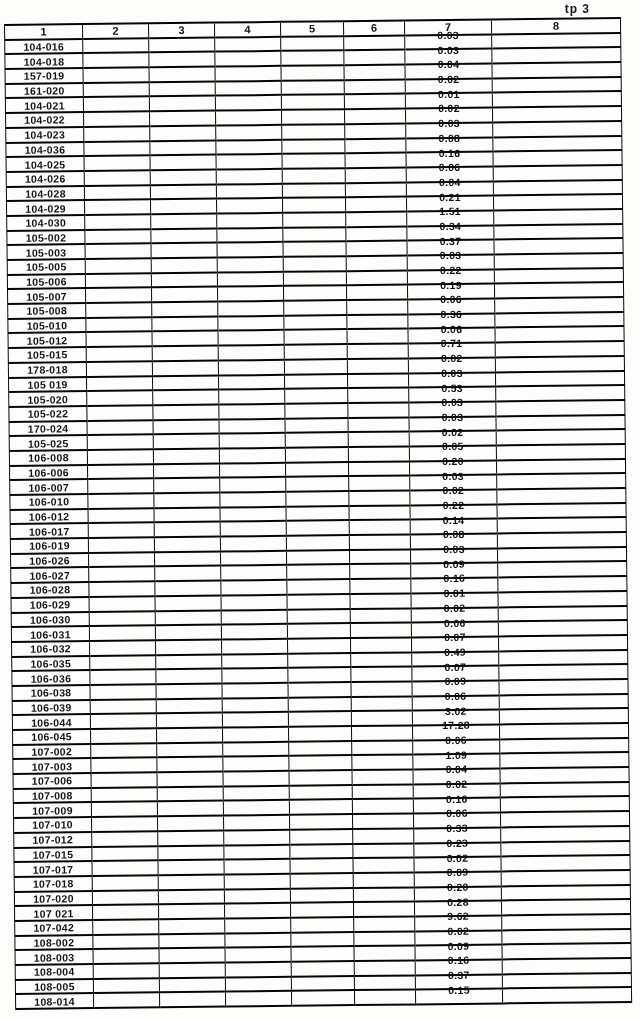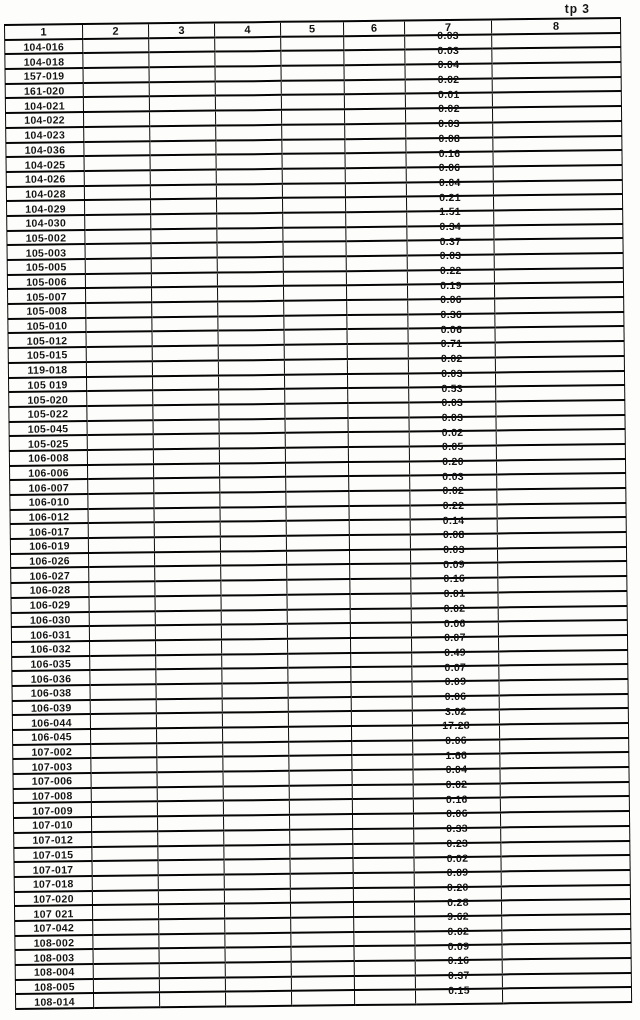--- a/index.html
+++ b/index.html
@@ -288,21 +288,21 @@
     <td>105-015</td>
     <td></td>
     <td></td>
     <td></td>
     <td></td>
     <td></td>
     <td><span class="val">0.71</span></td>
     <td></td>
   </tr>
         <tr>
-    <td>119-018</td>
+    <td>178-018</td>
     <td></td>
     <td></td>
     <td></td>
     <td></td>
     <td></td>
     <td><span class="val">0.02</span></td>
     <td></td>
   </tr>
         <tr>
     <td>105 019</td>
@@ -328,21 +328,21 @@
     <td>105-022</td>
     <td></td>
     <td></td>
     <td></td>
     <td></td>
     <td></td>
     <td><span class="val">0.03</span></td>
     <td></td>
   </tr>
         <tr>
-    <td>105-045</td>
+    <td>170-024</td>
     <td></td>
     <td></td>
     <td></td>
     <td></td>
     <td></td>
     <td><span class="val">0.03</span></td>
     <td></td>
   </tr>
         <tr>
     <td>105-025</td>
@@ -564,21 +564,21 @@
     <td><span class="val">0.06</span></td>
     <td></td>
   </tr>
         <tr>
     <td>107-003</td>
     <td></td>
     <td></td>
     <td></td>
     <td></td>
     <td></td>
-    <td><span class="val">1.66</span></td>
+    <td><span class="val">1.09</span></td>
     <td></td>
   </tr>
         <tr>
     <td>107-006</td>
     <td></td>
     <td></td>
     <td></td>
     <td></td>
     <td></td>
     <td><span class="val">0.04</span></td>

